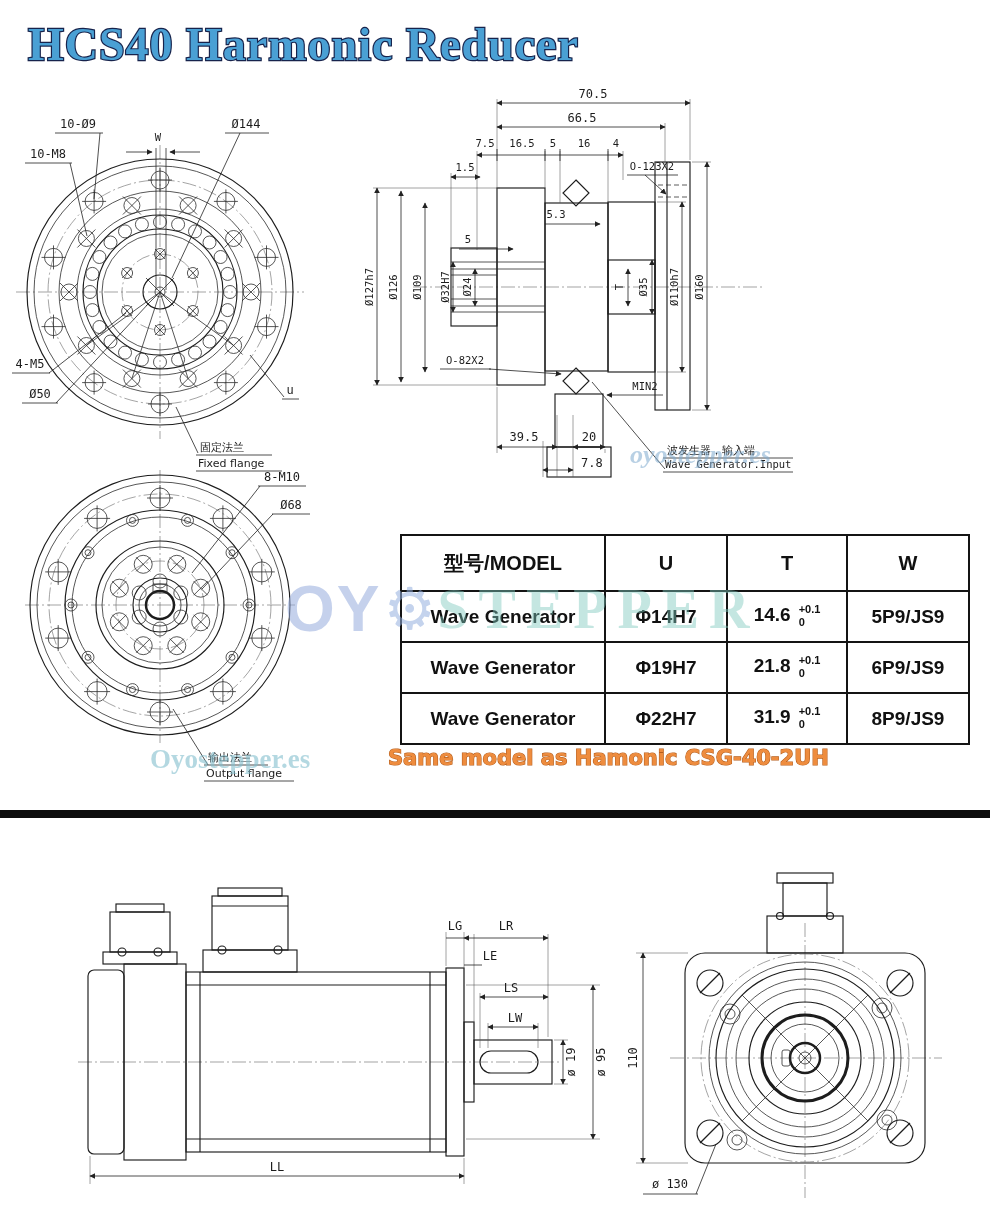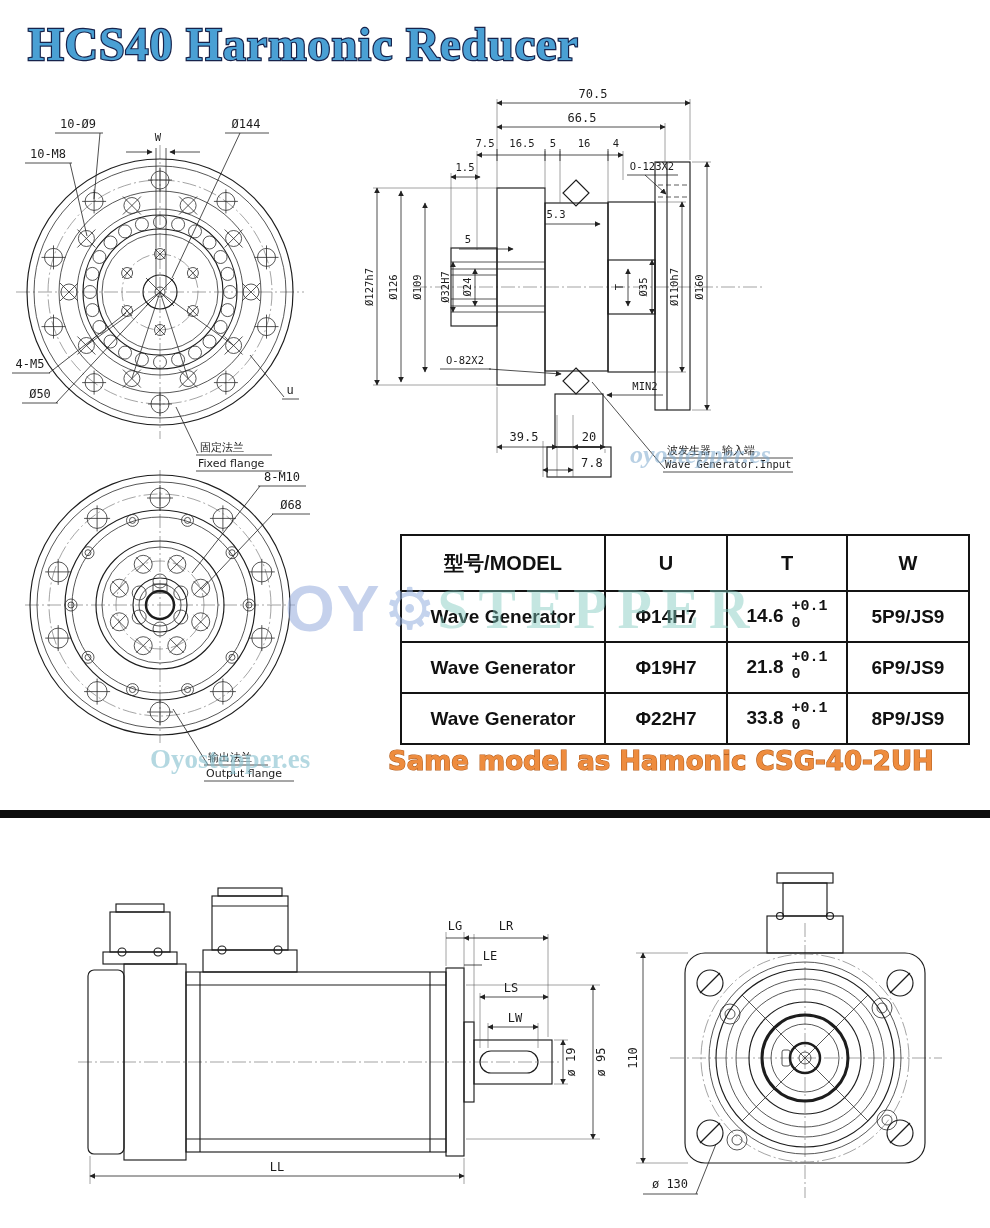--- a/index.html
+++ b/index.html
@@ -8,21 +8,21 @@
   
   .title1{position:absolute;left:28px;top:18px;font-family:"Liberation Serif",serif;
           font-weight:800;font-size:46px;letter-spacing:1px;color:#4aa0d4;
           -webkit-text-stroke:2.4px #17234c;paint-order:stroke fill;white-space:nowrap;}
   .title2{position:absolute;left:12px;top:824px;font-family:"Liberation Serif",serif;
           font-weight:800;font-size:30px;white-space:nowrap;-webkit-text-stroke:1.6px #0b0b0b;
           paint-order:stroke fill;}
   .title2 .blue{color:#4a9ed2;}
   .title2 .white{color:#ffffff;}
   .note{position:absolute;left:388px;top:746px;font-family:"DejaVu Sans",sans-serif;
-        font-weight:700;font-size:26px;color:#ee8c3e;-webkit-text-stroke:1.2px #b others65f1e;
+        font-weight:700;font-size:21px;color:#ee8c3e;-webkit-text-stroke:1.2px #b others65f1e;
         -webkit-text-stroke:1.2px #b65f1e;paint-order:stroke fill;white-space:nowrap;}
   
   .wm{position:absolute;pointer-events:none;white-space:nowrap;z-index:6;}
   .wm-italic{left:630px;top:440px;font-family:"Liberation Serif",serif;font-style:italic;
              font-weight:700;font-size:26px;color:rgba(125,170,205,0.55);}
   .wm-serif{left:150px;top:744px;font-family:"Liberation Serif",serif;font-weight:700;
             font-size:27px;color:rgba(130,190,205,0.6);}
   .wm-brand{left:285px;top:572px;display:flex;align-items:center;justify-content:flex-end;}
   .wm-oy{font-weight:800;font-size:64px;color:rgba(150,172,220,0.55);letter-spacing:2px;
          font-family:"Liberation Sans",sans-serif;}
@@ -42,22 +42,22 @@
   .dts{font-family:"DejaVu Sans Mono",monospace;font-size:10.5px;fill:#1c1c1c;}
   .dtc{font-family:"DejaVu Sans",sans-serif;font-size:11px;fill:#1c1c1c;}
   
   .spec{position:absolute;left:400px;top:534px;border-collapse:collapse;z-index:2;
         background:transparent;}
   .spec th,.spec td{border:2.4px solid #141414;text-align:center;vertical-align:middle;
         font-family:"Liberation Sans",sans-serif;font-weight:700;color:#111;}
   .spec th{height:52px;font-size:20px;}
   .spec td{height:47px;font-size:19px;}
   .c-model{width:200px;} .c-u{width:118px;} .c-t{width:116px;} .c-w{width:118px;}
-  .tol{display:inline-flex;flex-direction:column;text-align:left;font-size:15px;
-       line-height:1.1;vertical-align:middle;margin-left:8px;position:relative;top:-1px;font-family:Liberation Mono, monospace;}
+  .tol{display:inline-flex;flex-direction:column;text-align:left;font-size:11px;
+       line-height:1.1;vertical-align:middle;margin-left:8px;position:relative;top:-1px;}
   
   .divider{position:absolute;left:0;top:810px;width:990px;height:8px;background:#0d0d0d;}
 </style>
 </head>
 <body>
 
 <div class="canvas">
 
   <div class="title1">HCS40 Harmonic Reducer</div>
 
@@ -508,21 +508,21 @@
       <td>Φ19H7</td>
       <td><span>21.8</span><span class="tol">
               <span>+0.1</span>
               <span>0</span>
             </span></td>
       <td>6P9/JS9</td>
     </tr>
     <tr>
       <td>Wave Generator</td>
       <td>Φ22H7</td>
-      <td><span>33.8</span><span class="tol">
+      <td><span>31.9</span><span class="tol">
               <span>+0.1</span>
               <span>0</span>
             </span></td>
       <td>8P9/JS9</td>
     </tr>
   </tbody>
     </table>
 
   <div class="wm wm-italic">oyostepper.es</div>
   <div class="wm wm-serif">Oyostepper.es</div>

